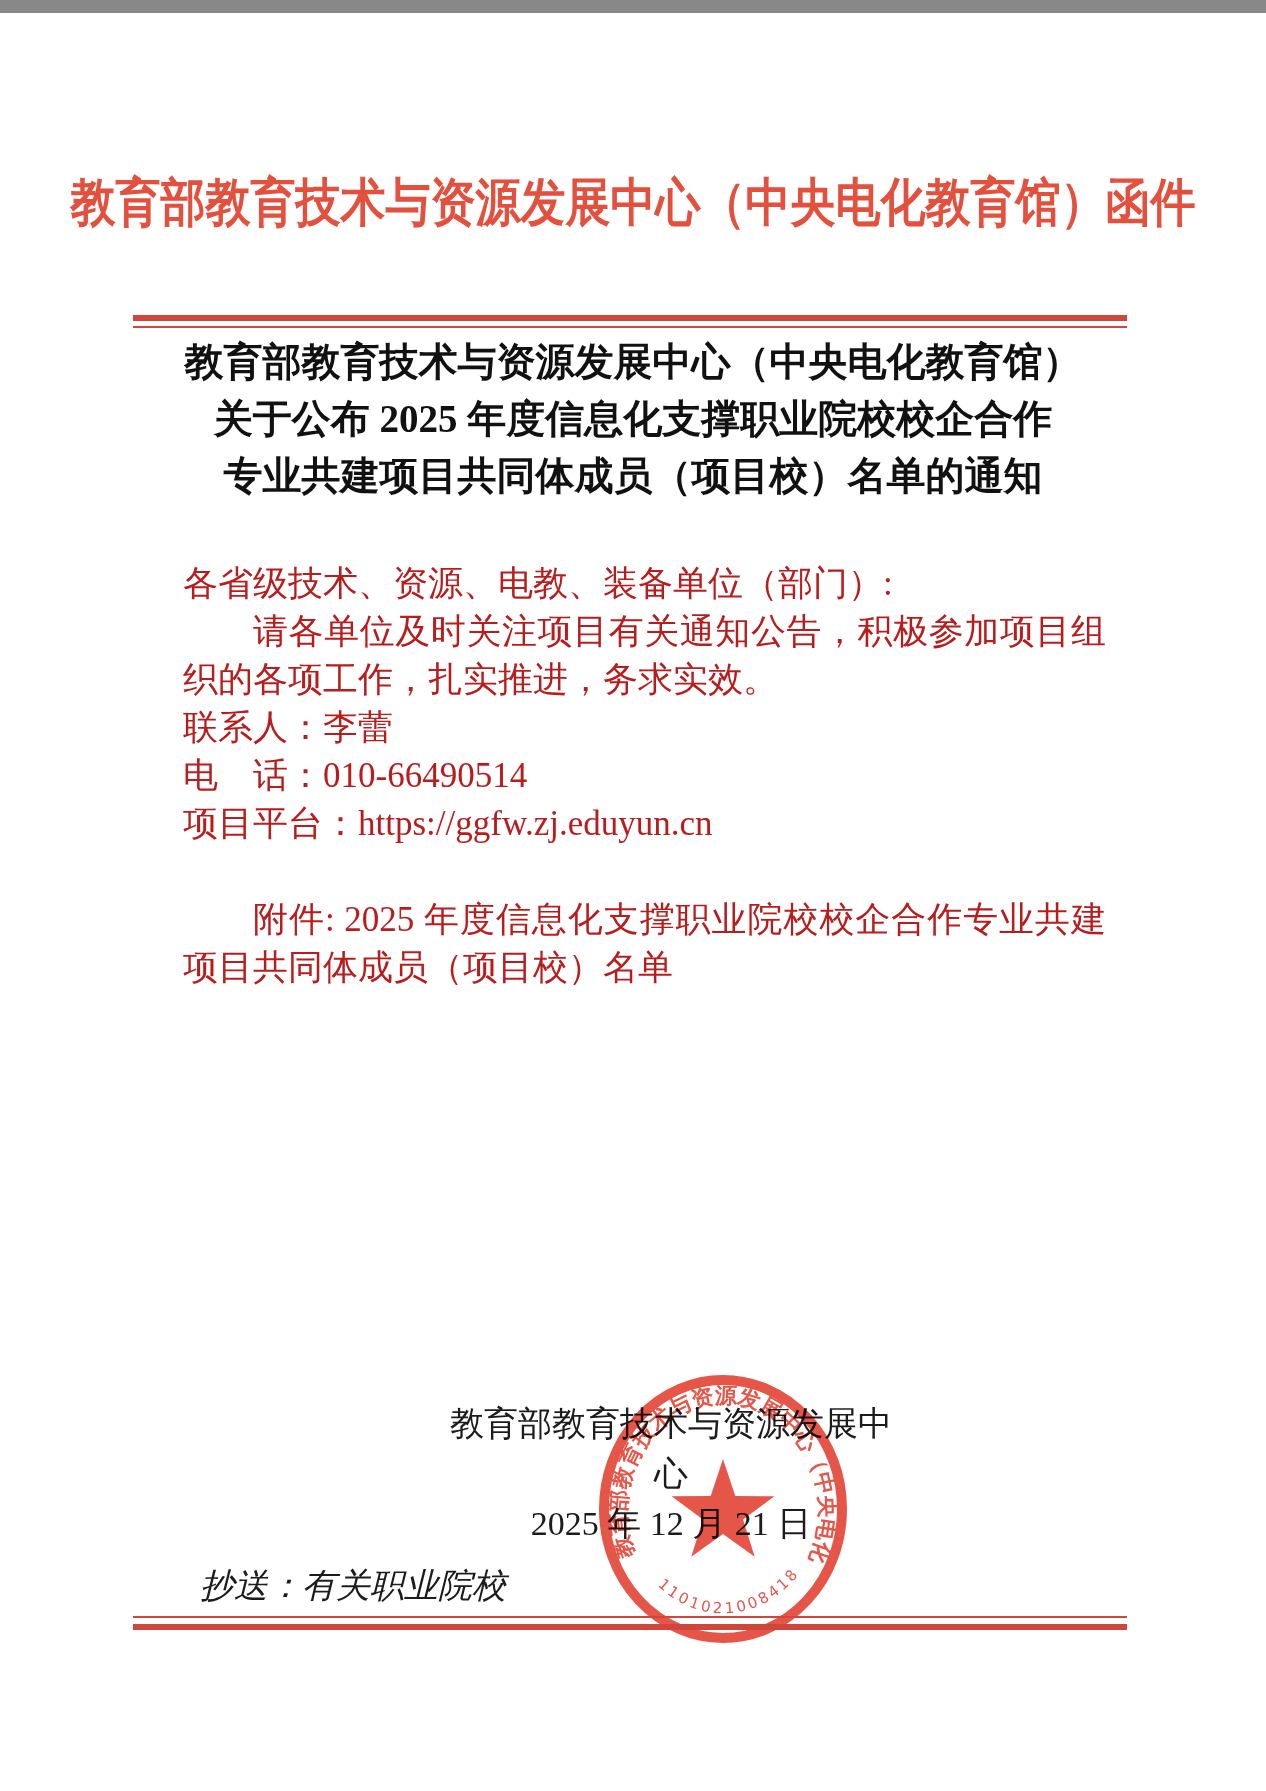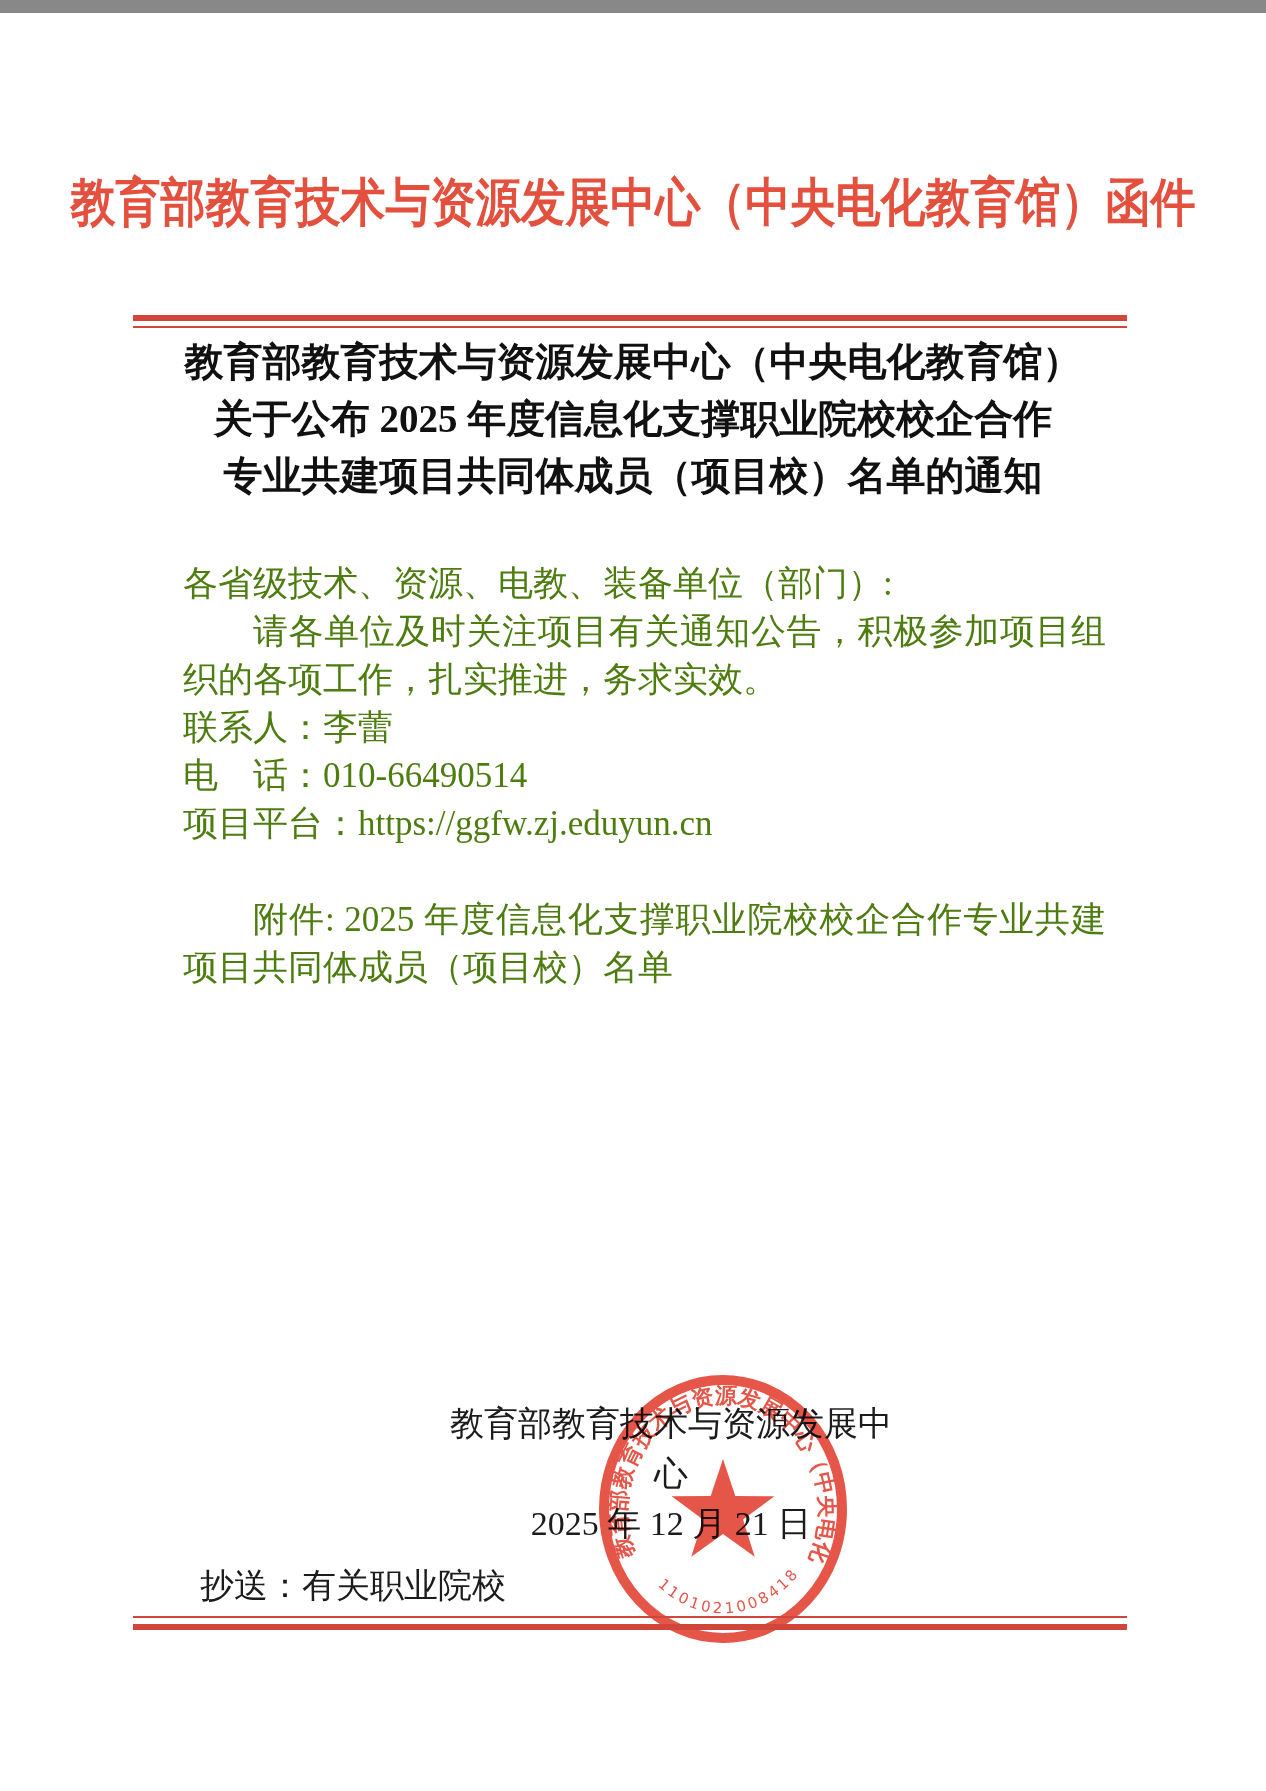--- a/index.html
+++ b/index.html
@@ -31,37 +31,37 @@
     position:absolute;top:320px;left:90px;right:90px;
     text-align:center;
     font-size:39px;font-weight:bold;color:#111;
     line-height:57px;
   }
   
   .body-block{
     position:absolute;top:547px;left:183px;width:923px;
     font-size:35px;line-height:48px;
     text-align:justify;
-    color:#4d7c0f;
+    color:#b91c1c;
   }
   .body-block p{margin:0;}
   .para{text-indent:2em;}
   .contact-line{margin-left:2em;}
   .attachment{text-indent:2em;margin-top:48px !important;}
   .url{font-family:"Liberation Serif","DejaVu Serif",serif;}
   
   .signature{
     position:absolute;top:1386px;left:441px;width:460px;
     text-align:center;
     font-size:34px;line-height:50px;color:#1c1c1c;
   }
   
   .cc-line{
     position:absolute;top:1550px;left:200px;
-    font-size:34px;color:#1c1c1c;
+    font-size:34px;color:#1c1c1c;font-style:italic;
   }
   
   .seal{
     position:absolute;left:588px;top:1352px;
     width:270px;height:290px;
     opacity:0.88;
     mix-blend-mode:multiply;
     pointer-events:none;
   }
 </style>

